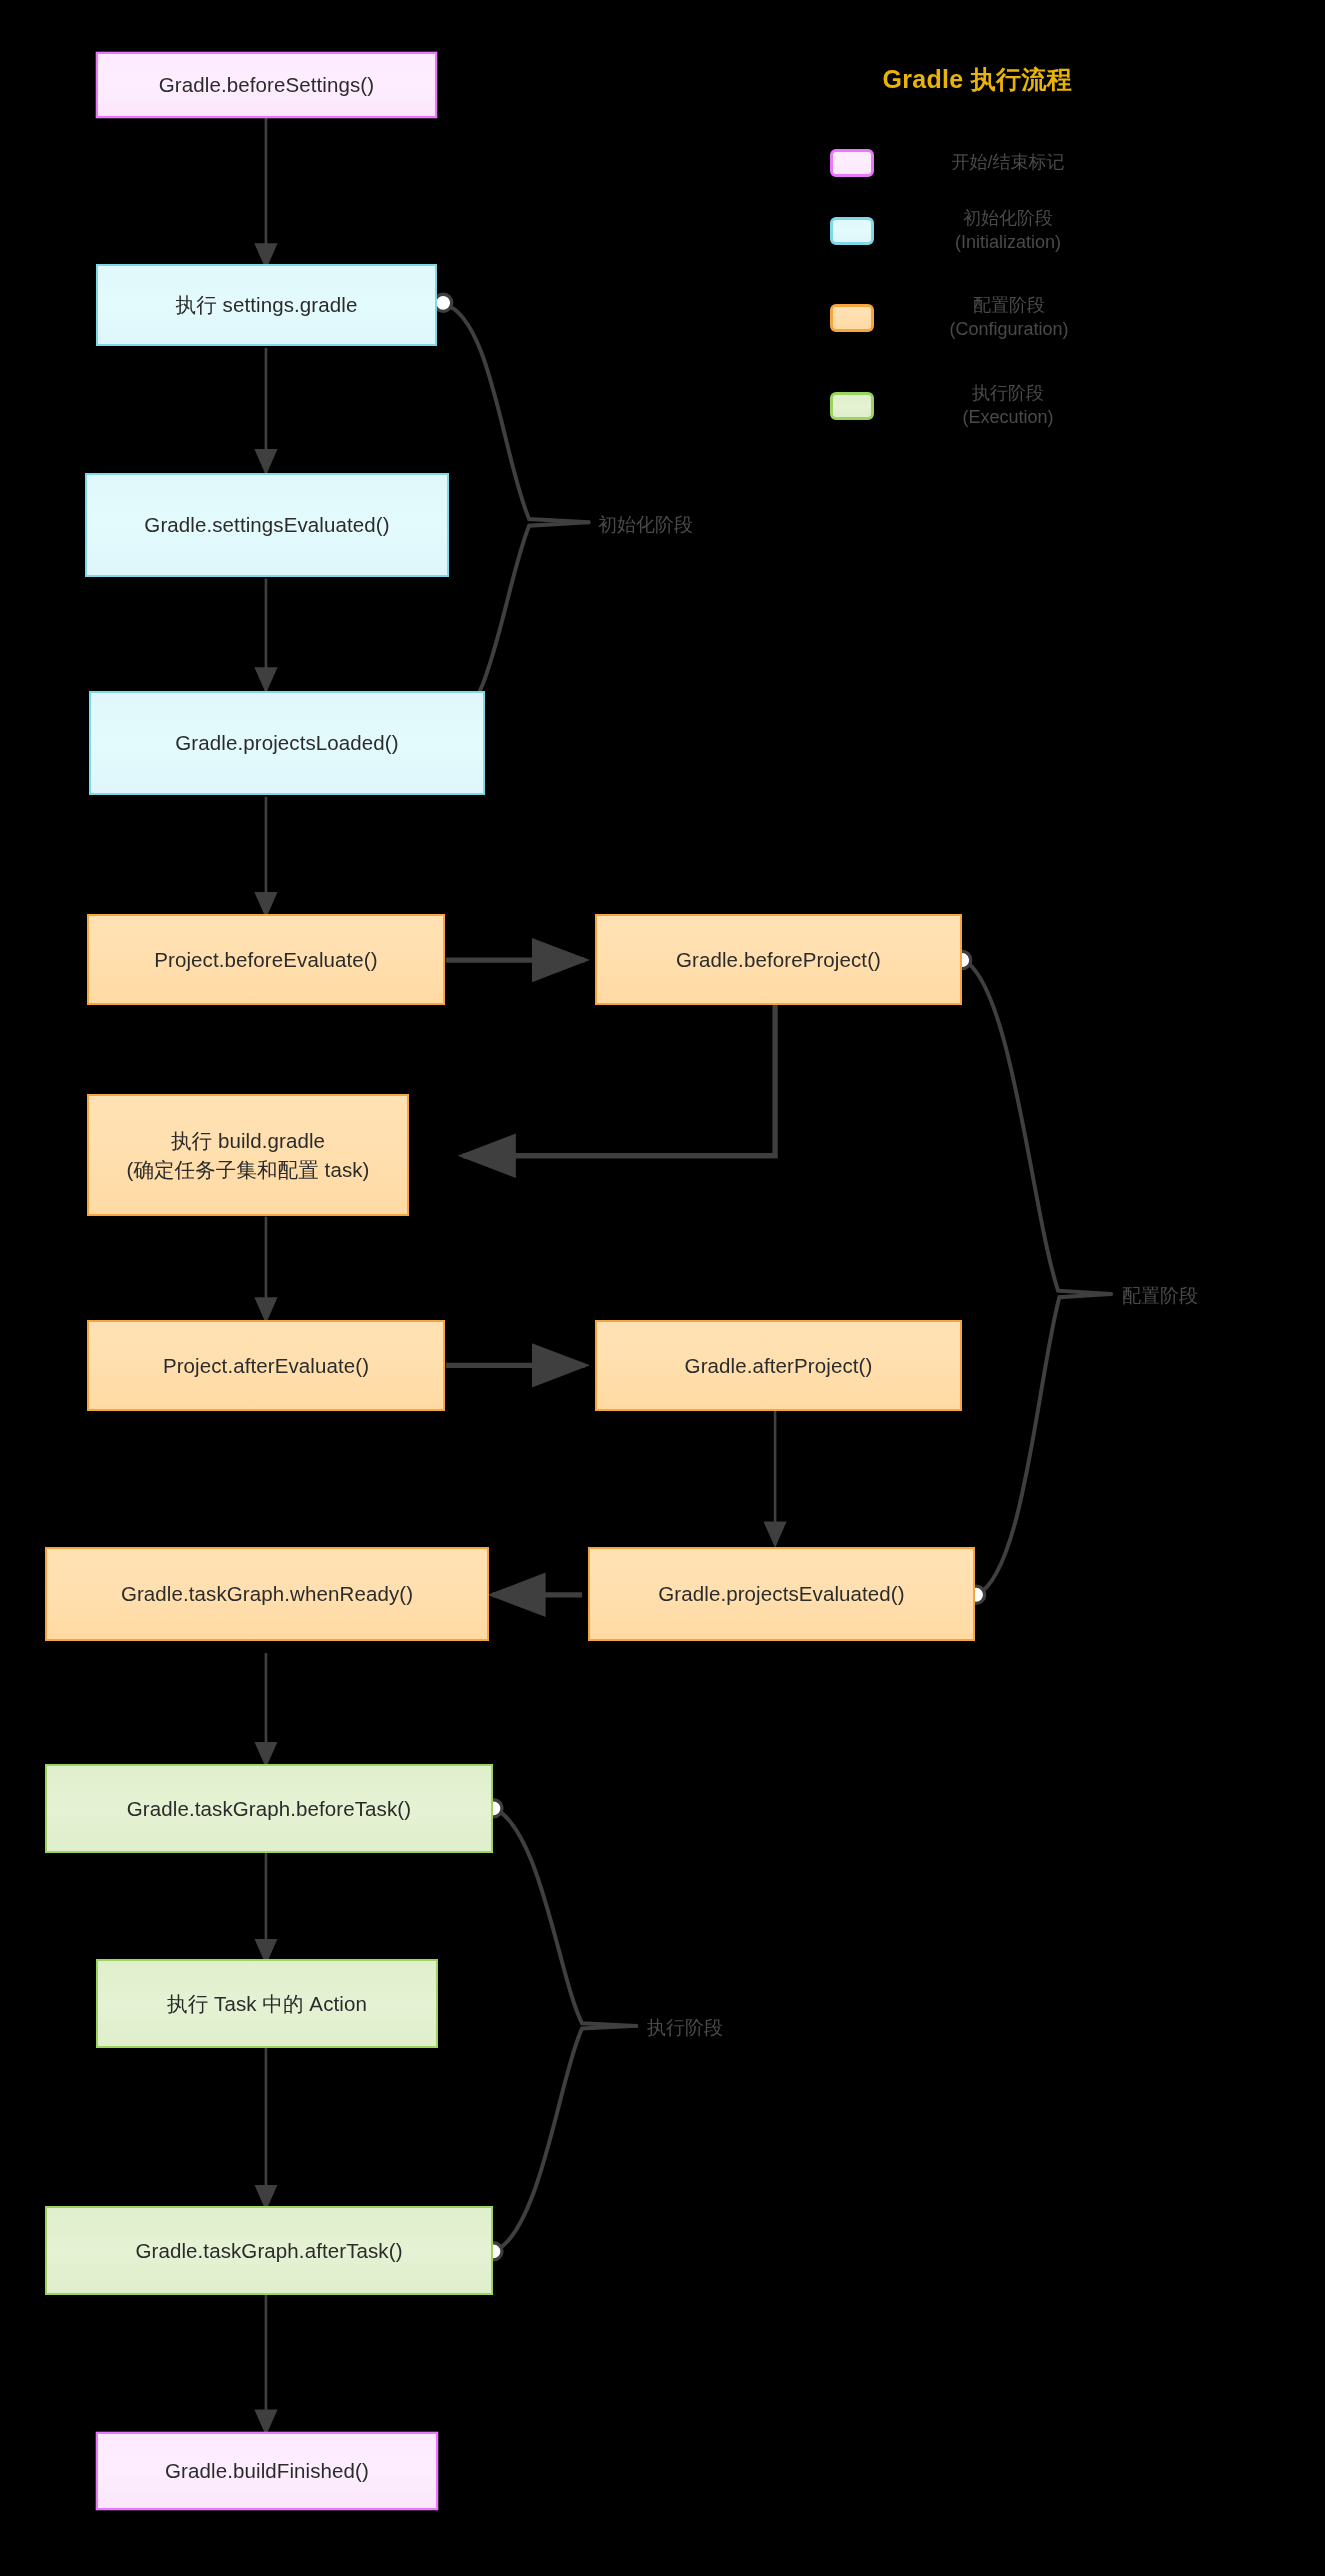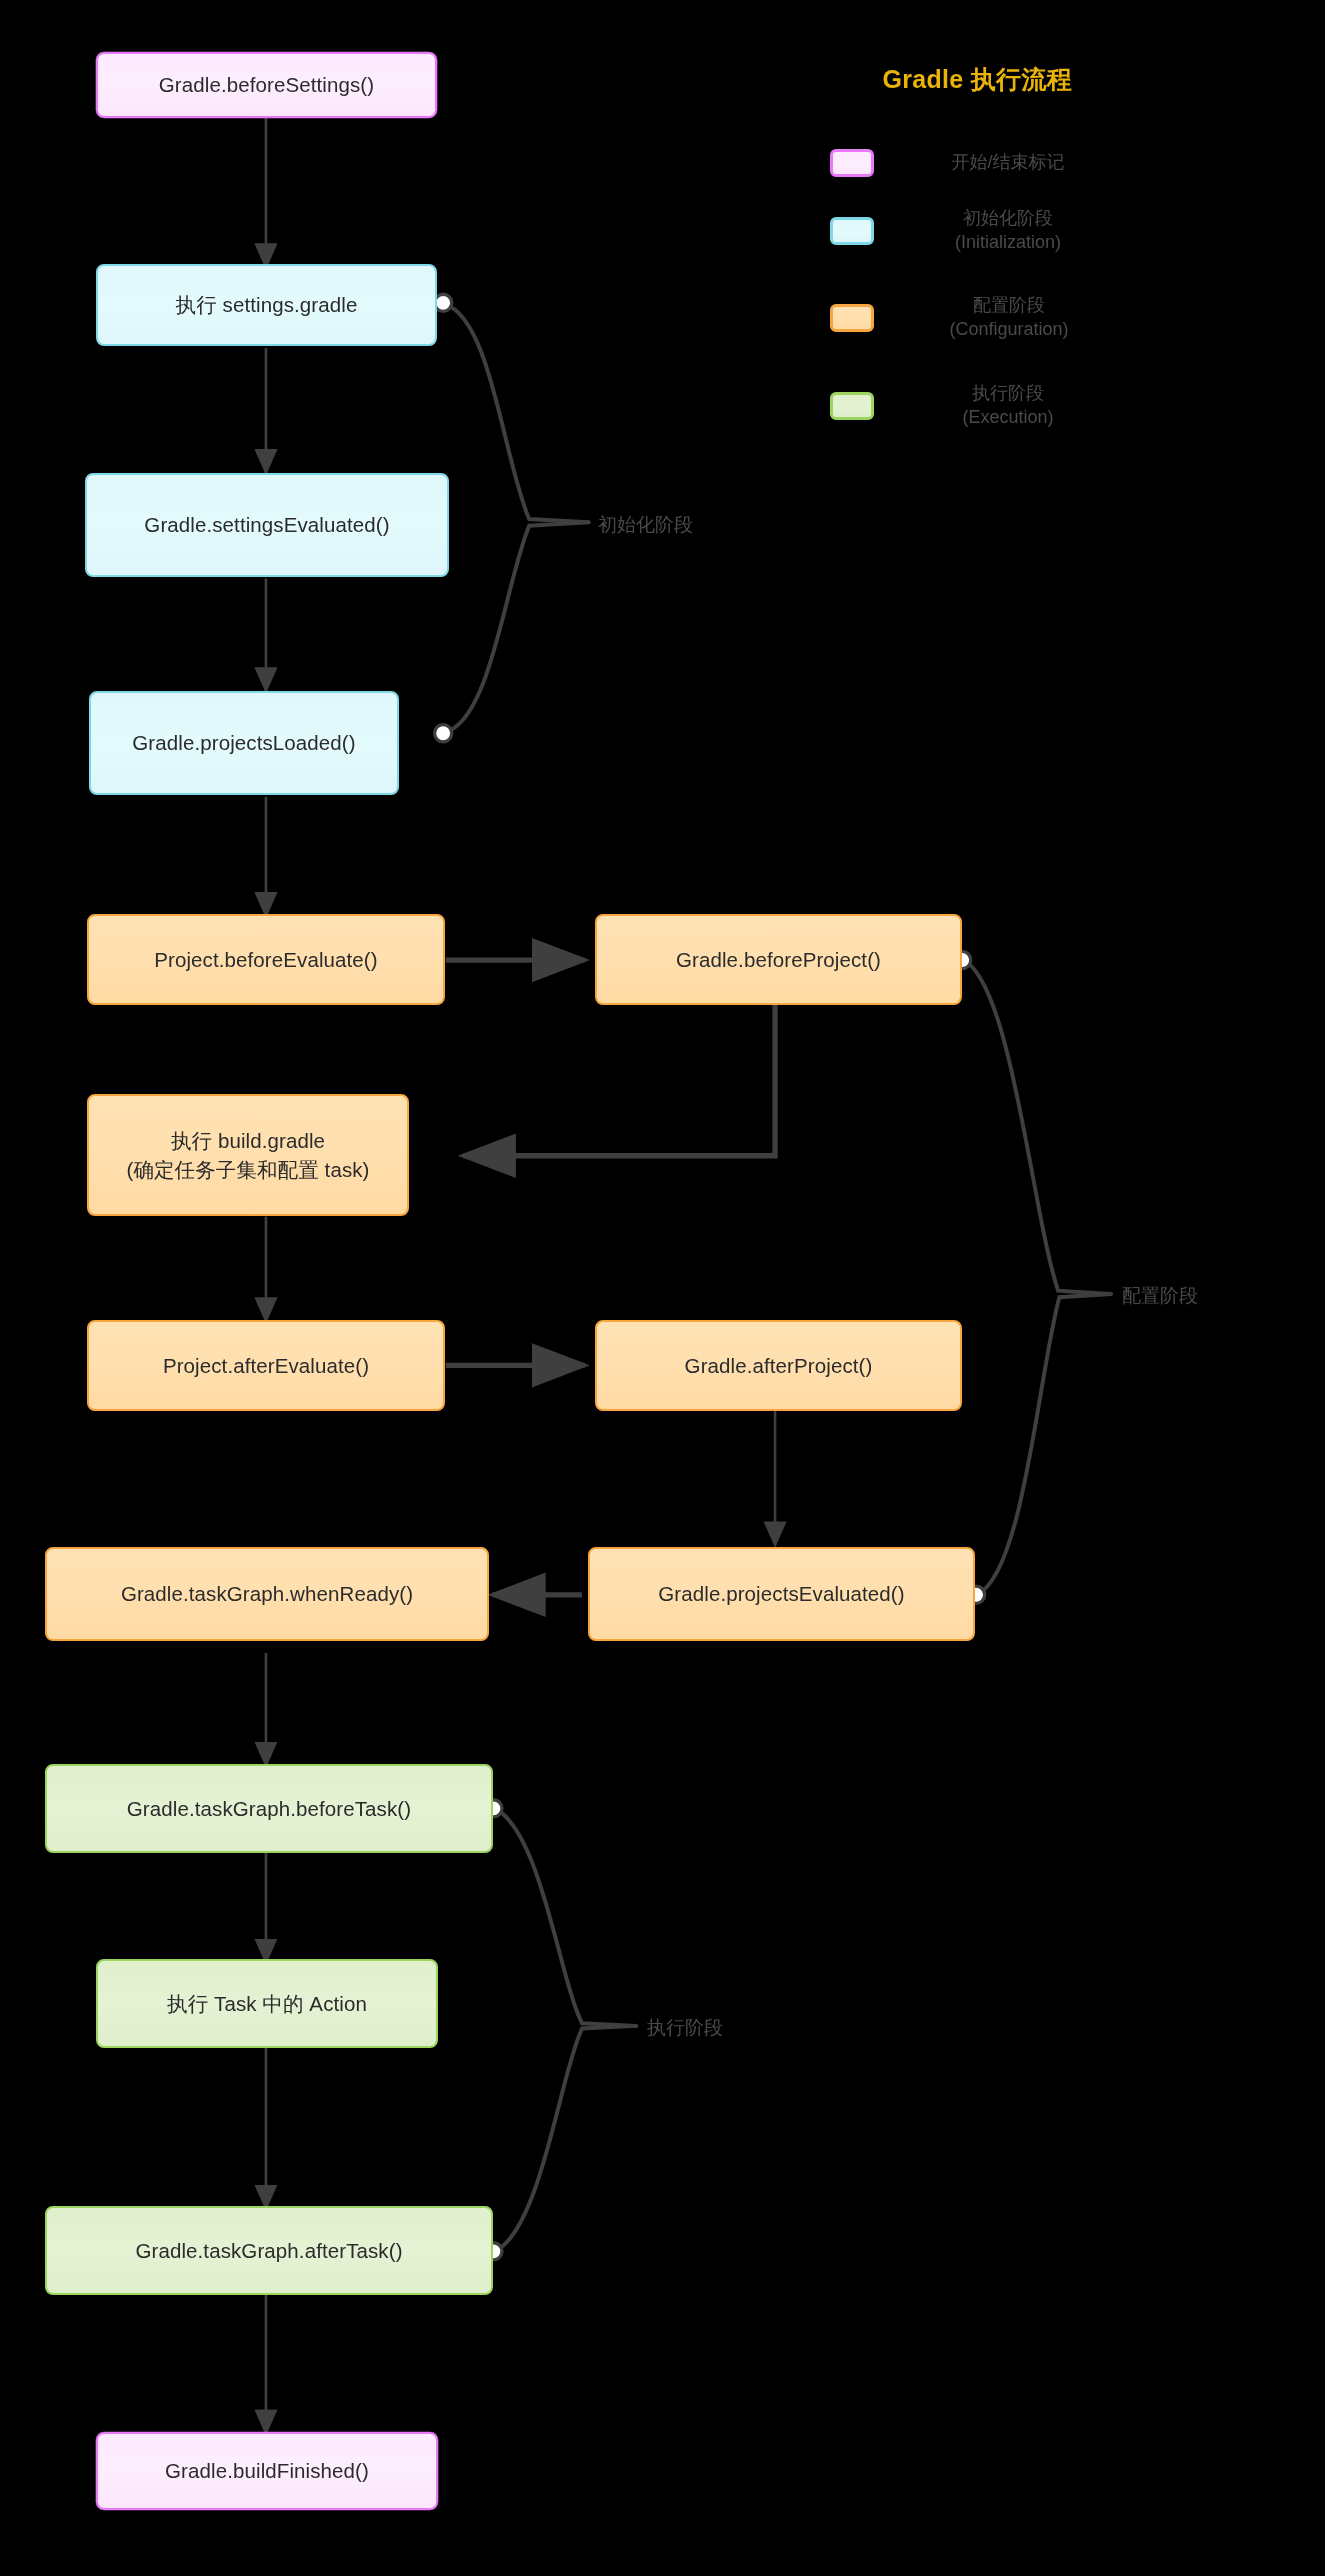--- a/index.html
+++ b/index.html
@@ -23,21 +23,21 @@
   svg.edges {
     position: absolute;
     left: 0; top: 0;
     width: 1326px;
     height: 2576px;
     pointer-events: none;
   }
   .node {
     position: absolute;
     box-sizing: border-box;
-    border-radius: 8px;
+    border-radius: 0;
     display: flex;
     align-items: center;
     justify-content: center;
     text-align: center;
     color: #2b2b2b;
     font-size: 20.5px;
     line-height: 1.42;
     letter-spacing: 0.1px;
     padding: 4px 13px;
   }
@@ -171,21 +171,21 @@
   </div>
 
   <div class="node n-cyan" style="left:96px; top:264px; width:341px; height:82px;">
     <span class="lbl">执行 settings.gradle</span>
   </div>
 
   <div class="node n-cyan" style="left:85px; top:473px; width:364px; height:104px;">
     <span class="lbl">Gradle.settingsEvaluated()</span>
   </div>
 
-  <div class="node n-cyan" style="left:89px; top:691px; width:310px; height:104px;text-align:center;">
+  <div class="node n-cyan" style="left:89px; top:691px; width:396px; height:104px;text-align:center;">
     <span class="lbl">Gradle.projectsLoaded()</span>
   </div>
 
   <div class="node n-orange" style="left:87px; top:914px; width:358px; height:91px;">
     <span class="lbl">Project.beforeEvaluate()</span>
   </div>
 
   <div class="node n-orange" style="left:595px; top:914px; width:367px; height:91px;">
     <span class="lbl">Gradle.beforeProject()</span>
   </div>

